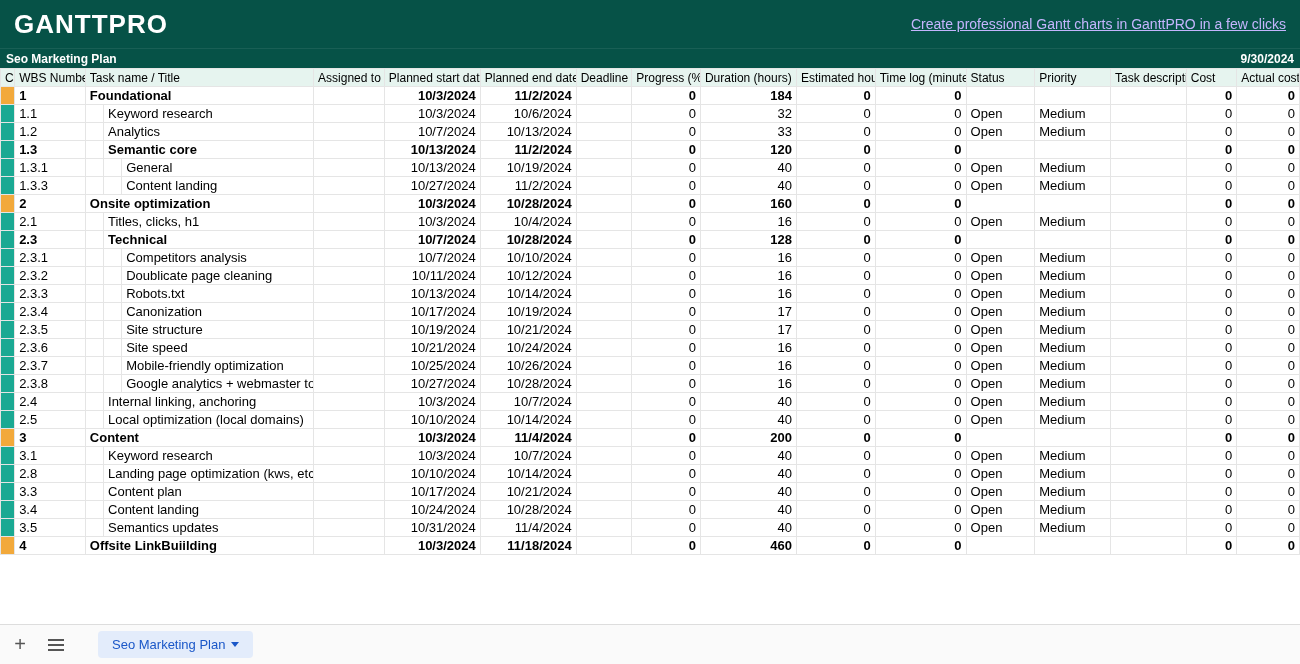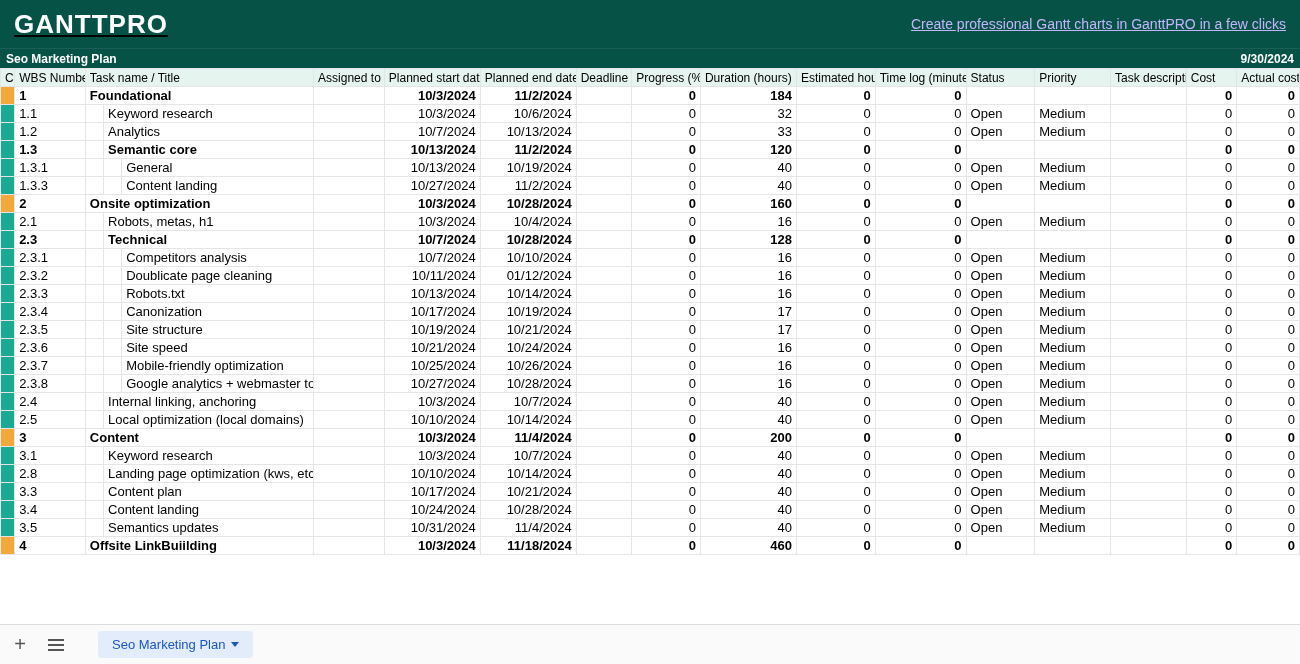--- a/index.html
+++ b/index.html
@@ -1,20 +1,20 @@
 <!DOCTYPE html>
 <html><head>
 <meta charset="utf-8">
 <style>
   * { box-sizing: border-box; margin: 0; padding: 0; }
   html, body { height: 100%; font-family: Arial, Helvetica, sans-serif; font-size: 13px; color: #000; background:#fff; }
   body { display:flex; flex-direction:column; height:664px; width:1300px; overflow:hidden; }
 
   
-  .topbar { background:#065247; height:48px; display:flex; align-items:center; justify-content:space-between; padding:0 14px;text-decoration:underline; }
+  .topbar { background:#065247; height:48px; display:flex; align-items:center; justify-content:space-between; padding:0 14px; }
   .logo { color:#fff; font-weight:800; letter-spacing:1px; font-size:26px; font-family: Arial Black, Arial, sans-serif; }
   .promo { color:#c4b5fd; text-decoration:underline; font-size:14px; }
 
   
   .subbar { background:#065247; color:#fff; font-weight:700; height:20px; display:flex; align-items:center; justify-content:space-between; padding:0 6px; font-size:12px; border-top:1px solid rgba(255,255,255,0.08);}
   .subbar .plan { }
   .subbar .date { }
 
   
   .grid-wrap { flex:1 1 auto; overflow:auto; position:relative; }
@@ -253,21 +253,21 @@
           <td class="al"></td>
           <td class="al"></td>
           <td class="al"></td>
           <td class="ar num">0</td>
           <td class="ar num">0</td>
         </tr>
         <tr>
           <td class="mark teal"></td>
           <td class="al wbs">2.1</td>
           <td class="al"></td>
-          <td class="al taskcell" colspan="2">Robots, metas, h1</td>
+          <td class="al taskcell" colspan="2">Titles, clicks, h1</td>
           <td class="al"></td>
           <td class="ar date">10/3/2024</td>
           <td class="ar date">10/4/2024</td>
           <td class="al"></td>
           <td class="ar num">0</td>
           <td class="ar num">16</td>
           <td class="ar num">0</td>
           <td class="ar num">0</td>
           <td class="al">Open</td>
           <td class="al">Medium</td>
@@ -315,21 +315,21 @@
           <td class="ar num">0</td>
         </tr>
         <tr>
           <td class="mark teal"></td>
           <td class="al wbs">2.3.2</td>
           <td class="al"></td>
           <td class="al"></td>
           <td class="al taskcell" colspan="1">Doublicate page cleaning</td>
           <td class="al"></td>
           <td class="ar date">10/11/2024</td>
-          <td class="ar date">01/12/2024</td>
+          <td class="ar date">10/12/2024</td>
           <td class="al"></td>
           <td class="ar num">0</td>
           <td class="ar num">16</td>
           <td class="ar num">0</td>
           <td class="ar num">0</td>
           <td class="al">Open</td>
           <td class="al">Medium</td>
           <td class="al"></td>
           <td class="ar num">0</td>
           <td class="ar num">0</td>

